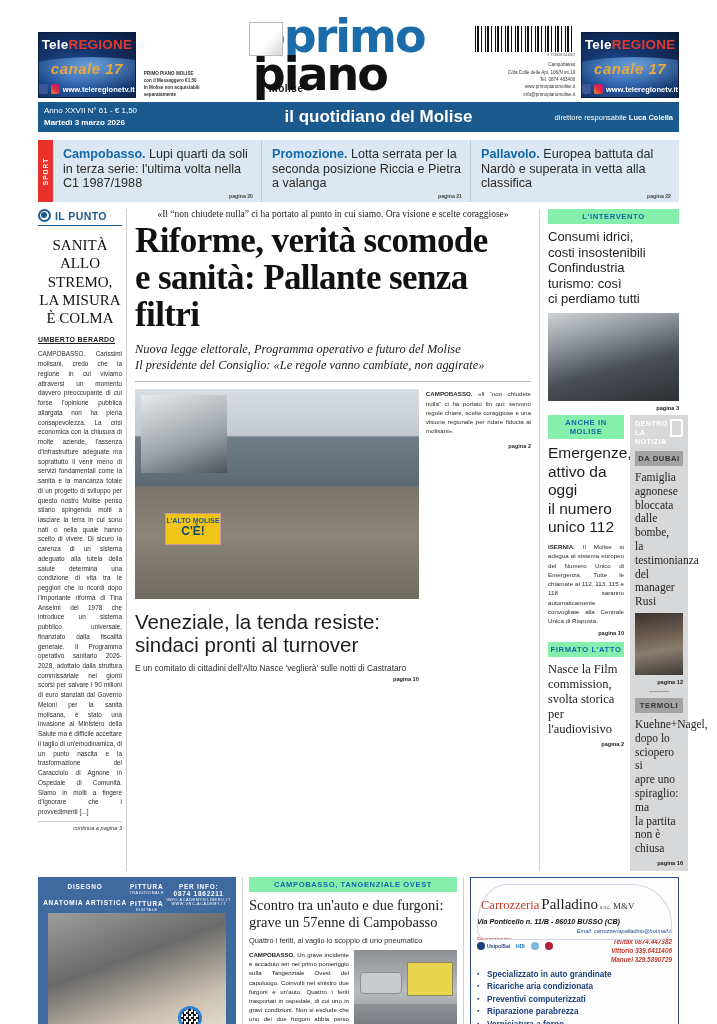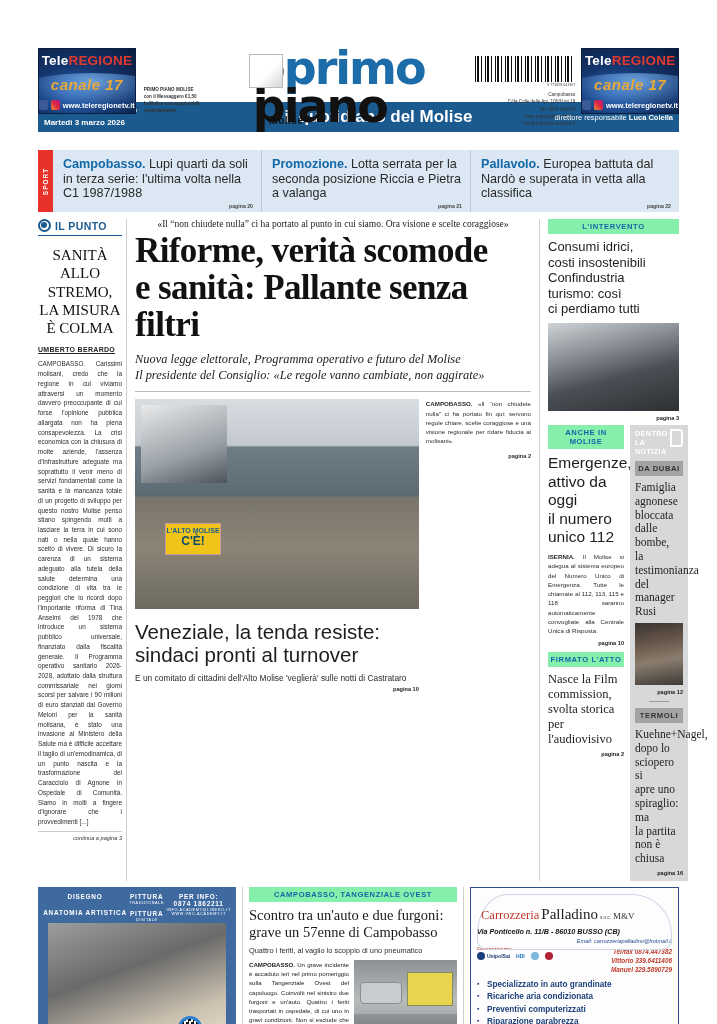--- a/index.html
+++ b/index.html
@@ -6,21 +6,21 @@
   body {
     width: 717px; height: 1024px;
     background: #ffffff;
     font-family: "Liberation Sans", sans-serif;
     color: #1a1a1a;
     overflow: hidden;
   }
   .page { position: relative; width: 717px; height: 1024px; padding: 0 38px; }
 
   
-  .masthead { display: flex; align-items: flex-start; padding-top: 48px; height: 98px; }
+  .masthead { display: flex; align-items: flex-end; padding-top: 48px; height: 98px; }
   .tele-box {
     width: 112px; height: 66px; position: relative;
     background: radial-gradient(ellipse at 35% 70%, #2b63b5 0%, #14356c 45%, #0a1c3d 100%);
     border: 1px solid #0c1e3f; overflow: hidden;
   }
   .tele-box .swirl {
     position: absolute; left: -30%; top: 38%; width: 170%; height: 62%;
     border-radius: 50%;
     background: radial-gradient(ellipse at 50% 20%, rgba(120,175,235,.85) 0%, rgba(40,95,170,.35) 55%, transparent 75%);
   }
@@ -61,21 +61,21 @@
 
   
   .bluebar { display: flex; align-items: center; height: 30px; background: #1b5a8e; margin-top: 4px; }
   .bb-left { width: 220px; color: #fff; font-size: 8px; line-height: 1.45; padding-left: 6px; }
   .bb-left b { font-weight: bold; }
   .bb-mid { flex: 1; text-align: center; color: #fff; font-size: 17px; font-weight: bold; }
   .bb-right { width: 180px; text-align: right; color: #fff; font-size: 7.5px; padding-right: 6px; }
   .bb-right b { font-weight: bold; }
 
   
-  .sportrow { display: flex; margin-top: 18px; background: #dbe7f2; height: 62px; }
+  .sportrow { display: flex; margin-top: 8px; background: #dbe7f2; height: 62px; }
   .sport-tab { width: 15px; background: #e8312a; color: #fff; font-size: 6.5px;
     font-weight: bold; letter-spacing: 1px; display: flex; align-items: center; justify-content: center; }
   .sport-tab span { transform: rotate(-90deg); white-space: nowrap; }
   .sport-item { flex: 1; padding: 7px 8px 0 10px; position: relative; }
   .sport-item + .sport-item { border-left: 1px solid #b9cbdd; }
   .sport-item .txt { font-size: 12.6px; line-height: 1.17; color: #2a2a2a; }
   .sport-item .txt b { color: #1368a8; font-weight: bold; }
   .pg { position: absolute; right: 8px; bottom: 3px; font-size: 5.2px; font-weight: bold; color: #444; }
 
   
@@ -296,21 +296,21 @@
         <div class="cap-col">
           <b>CAMPOBASSO.</b><span> «Il “non chiudete nulla” ci ha portato fin qui: servono regole chiare, scelte coraggiose e una visione regionale per ridare fiducia ai molisani».</span>
           <div class="cap-pg">pagina 2</div>
         </div>
       </div>
 
       <div style="display:flex; gap:7px; margin-top:4px;">
         <div style="width:286px;">
           <div class="sec-headline">Veneziale, la tenda resiste:</div>
           <div class="sec-headline" style="margin-top:0;">sindaci pronti al turnover</div>
-          <div class="sec-sub">E un comitato di cittadini dell'Alto Molise 'veglierà' sulle notti di Castrataro</div>
+          <div class="sec-sub">E un comitato di cittadini dell'Alto Nasce 'veglierà' sulle notti di Castrataro</div>
           <div class="cap-pg" style="margin-top:3px;">pagina 10</div>
         </div>
         <div class="cap-col"></div>
       </div>
     </div>
 
     <div class="col-right">
       <div class="kicker">L'INTERVENTO</div>
       <div class="r-title" style="white-space:pre-line">Consumi idrici,
 costi insostenibili

